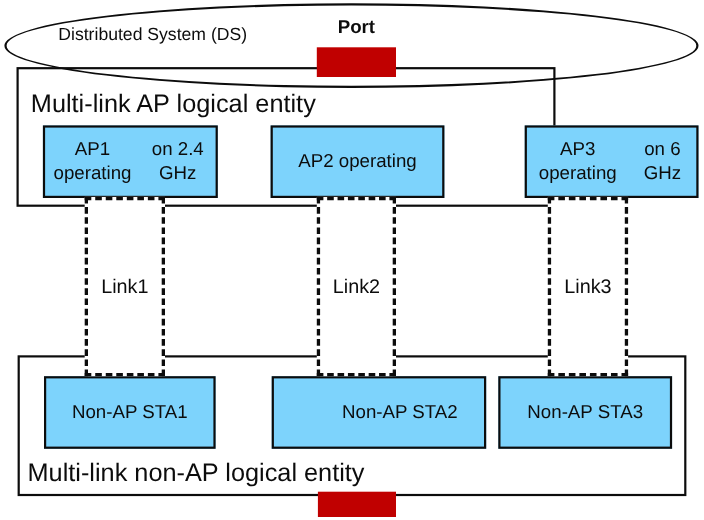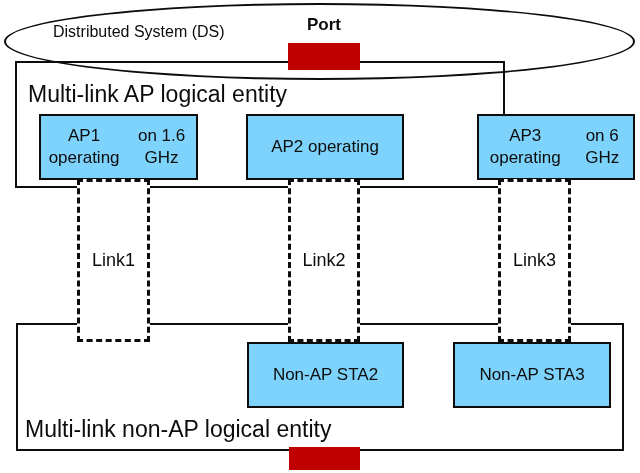--- a/index.html
+++ b/index.html
@@ -34,53 +34,56 @@
     font-size:18px;line-height:1.4;text-align:center;z-index:3;
   }
   .link-1{left:77px;width:67px;}
   .link-2{left:288px;width:66px;}
   .link-3{left:498px;width:67px;}
   
   .sta-entity{left:16px;top:323px;width:608px;height:128px;border:2px solid #0c0c0c;background:transparent;}
   .sta-entity .entity-title{position:absolute;left:7px;bottom:6px;}
   .sta-box{top:17px;height:62px;}
   .sta-box.c1{left:22px;width:152px;}
-  .sta-box.c2{left:229px;width:153px;}
+  .sta-box.c2{left:229px;width:153px;padding-left:38px;}
   .sta-box.c3{left:435px;width:154px;}
   .bottom-connector{left:289px;top:447px;width:71px;height:23px;background:#c00000;z-index:4;}
   .z2{z-index:2;}
   .z4{z-index:4;}
 </style>
 </head>
 <body>
 
 <div id="stage">
 
   <div class="abs ds-ellipse"></div>
   <div class="abs ds-label">Distributed System (DS)</div>
   <div class="abs port-label">Port</div>
   <div class="abs port-connector z4" style="background-color: rgb(192, 0, 0);"></div>
 
   <div class="abs ap-entity z2">
     <div class="entity-title">Multi-link AP logical entity</div>
     <div class="node-box ap-box c1">
       <span>AP1 operating</span>
-      <span>on 1.6 GHz</span>
+      <span>on 2.4 GHz</span>
     </div>
     <div class="node-box ap-box c2">
       <span>AP2 operating</span>
     </div>
     <div class="node-box ap-box c3">
       <span>AP3 operating</span>
       <span>on 6 GHz</span>
     </div>
   </div>
 
   <div class="abs sta-entity z2">
     <div class="entity-title">Multi-link non-AP logical entity</div>
+    <div class="node-box sta-box c1">
+      <span>Non-AP STA1</span>
+    </div>
     <div class="node-box sta-box c2">
       <span>Non-AP STA2</span>
     </div>
     <div class="node-box sta-box c3">
       <span>Non-AP STA3</span>
     </div>
   </div>
 
   <div class="link-box link-1">
     <span>Link</span>

